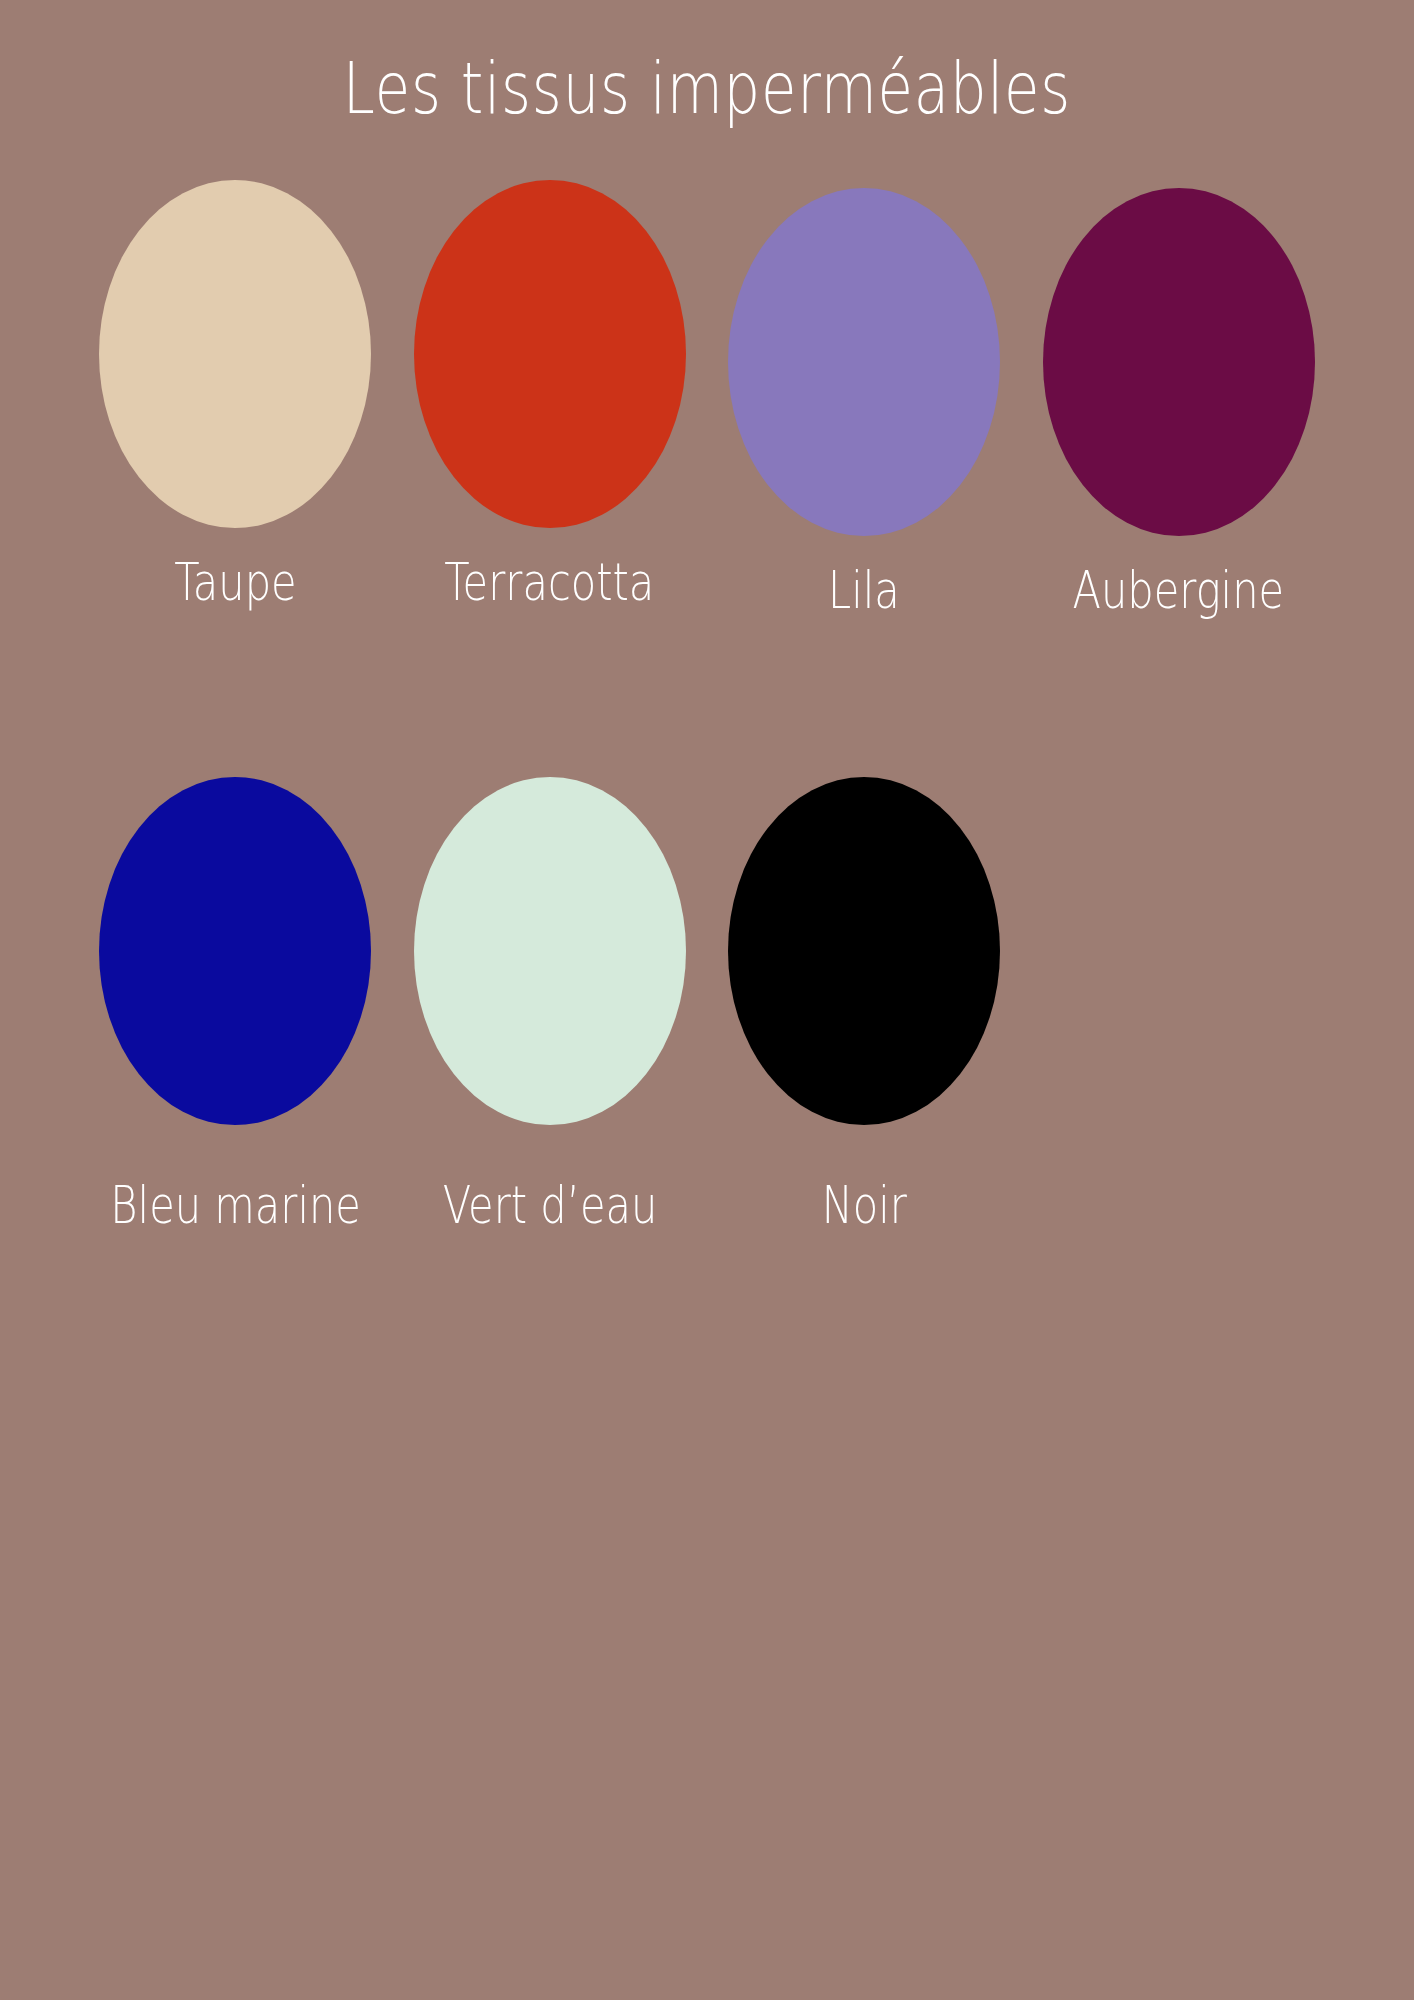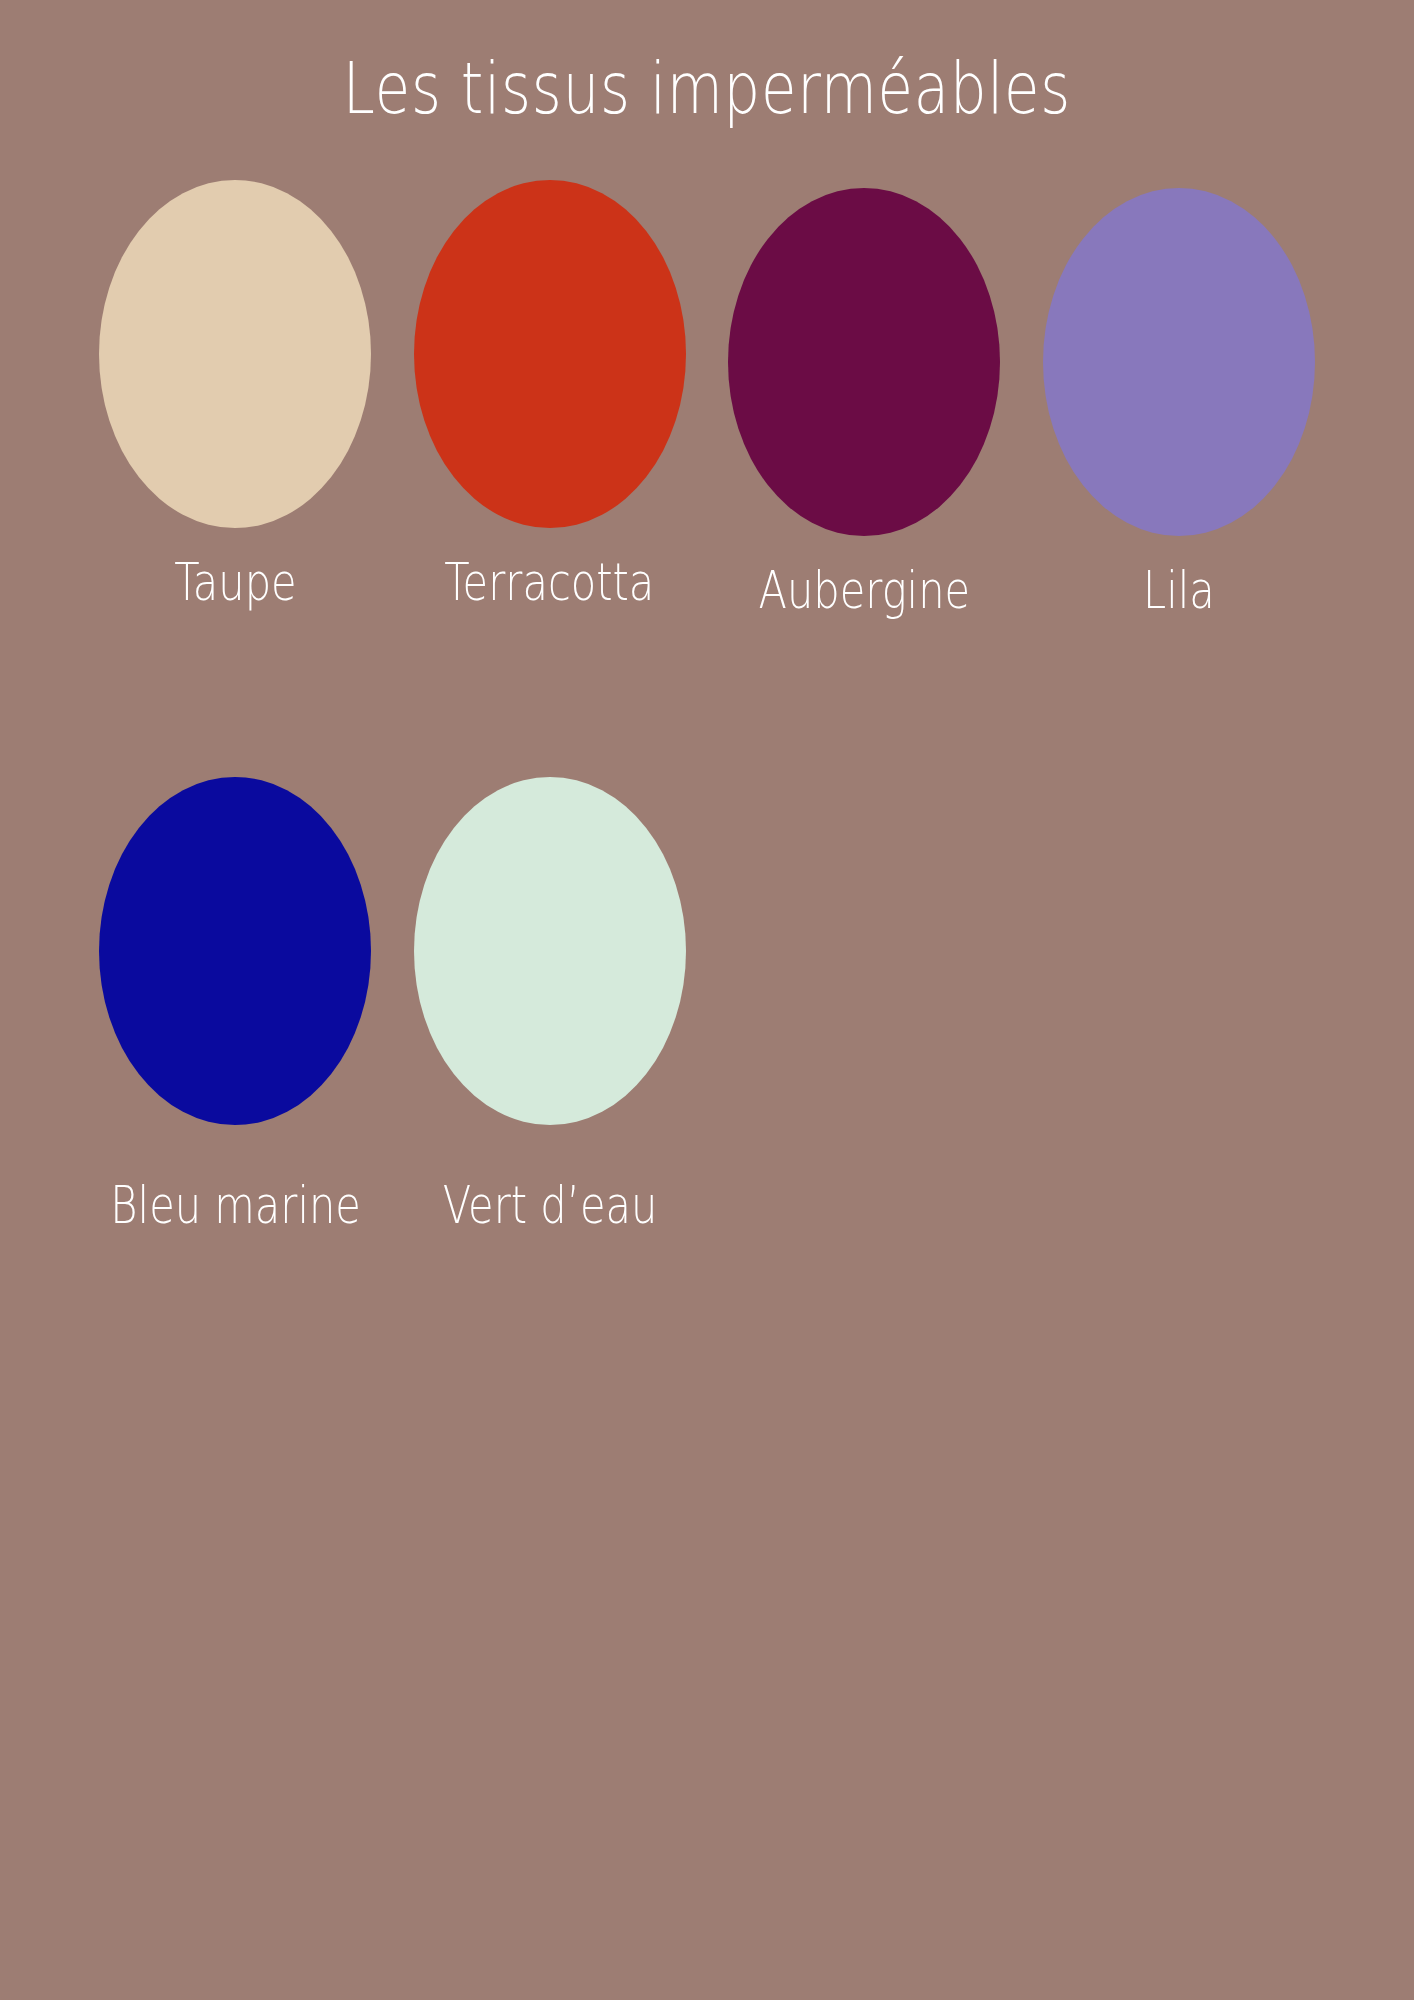--- a/index.html
+++ b/index.html
@@ -93,34 +93,38 @@
     </div>
 
 
     <div class="swatch-cell row-1">
       <div class="swatch-ellipse" style="background: rgb(204, 51, 24);"></div>
       <div class="swatch-label" style="color: rgb(255, 255, 255);">Terracotta</div>
     </div>
 
 
     <div class="swatch-cell row-2">
-      <div class="swatch-ellipse" style="background: rgb(107, 12, 69);"></div>
-      <div class="swatch-label" style="color: rgb(255, 255, 255);">Aubergine</div>
+      <div class="swatch-ellipse" style="background: rgb(136, 120, 188);"></div>
+      <div class="swatch-label" style="color: rgb(255, 255, 255);">Lila</div>
     </div>
 
     <div class="swatch-cell row-2">
-      <div class="swatch-ellipse" style="background: rgb(136, 120, 188);"></div>
-      <div class="swatch-label" style="color: rgb(255, 255, 255);">Lila</div>
+      <div class="swatch-ellipse" style="background: rgb(107, 12, 69);"></div>
+      <div class="swatch-label" style="color: rgb(255, 255, 255);">Aubergine</div>
     </div>
 
     <div class="swatch-cell row-3">
       <div class="swatch-ellipse" style="background: rgb(10, 10, 158);"></div>
       <div class="swatch-label" style="color: rgb(255, 255, 255);">Bleu marine</div>
     </div>
 
     <div class="swatch-cell row-3">
       <div class="swatch-ellipse" style="background: rgb(213, 234, 219);"></div>
       <div class="swatch-label" style="color: rgb(255, 255, 255);">Vert d’eau</div>
     </div>
 
+    <div class="swatch-cell row-3">
+      <div class="swatch-ellipse" style="background: rgb(0, 0, 0);"></div>
+      <div class="swatch-label" style="color: rgb(255, 255, 255);">Noir</div>
+    </div>
 
   </div>
 </div>
 
 </body></html>

